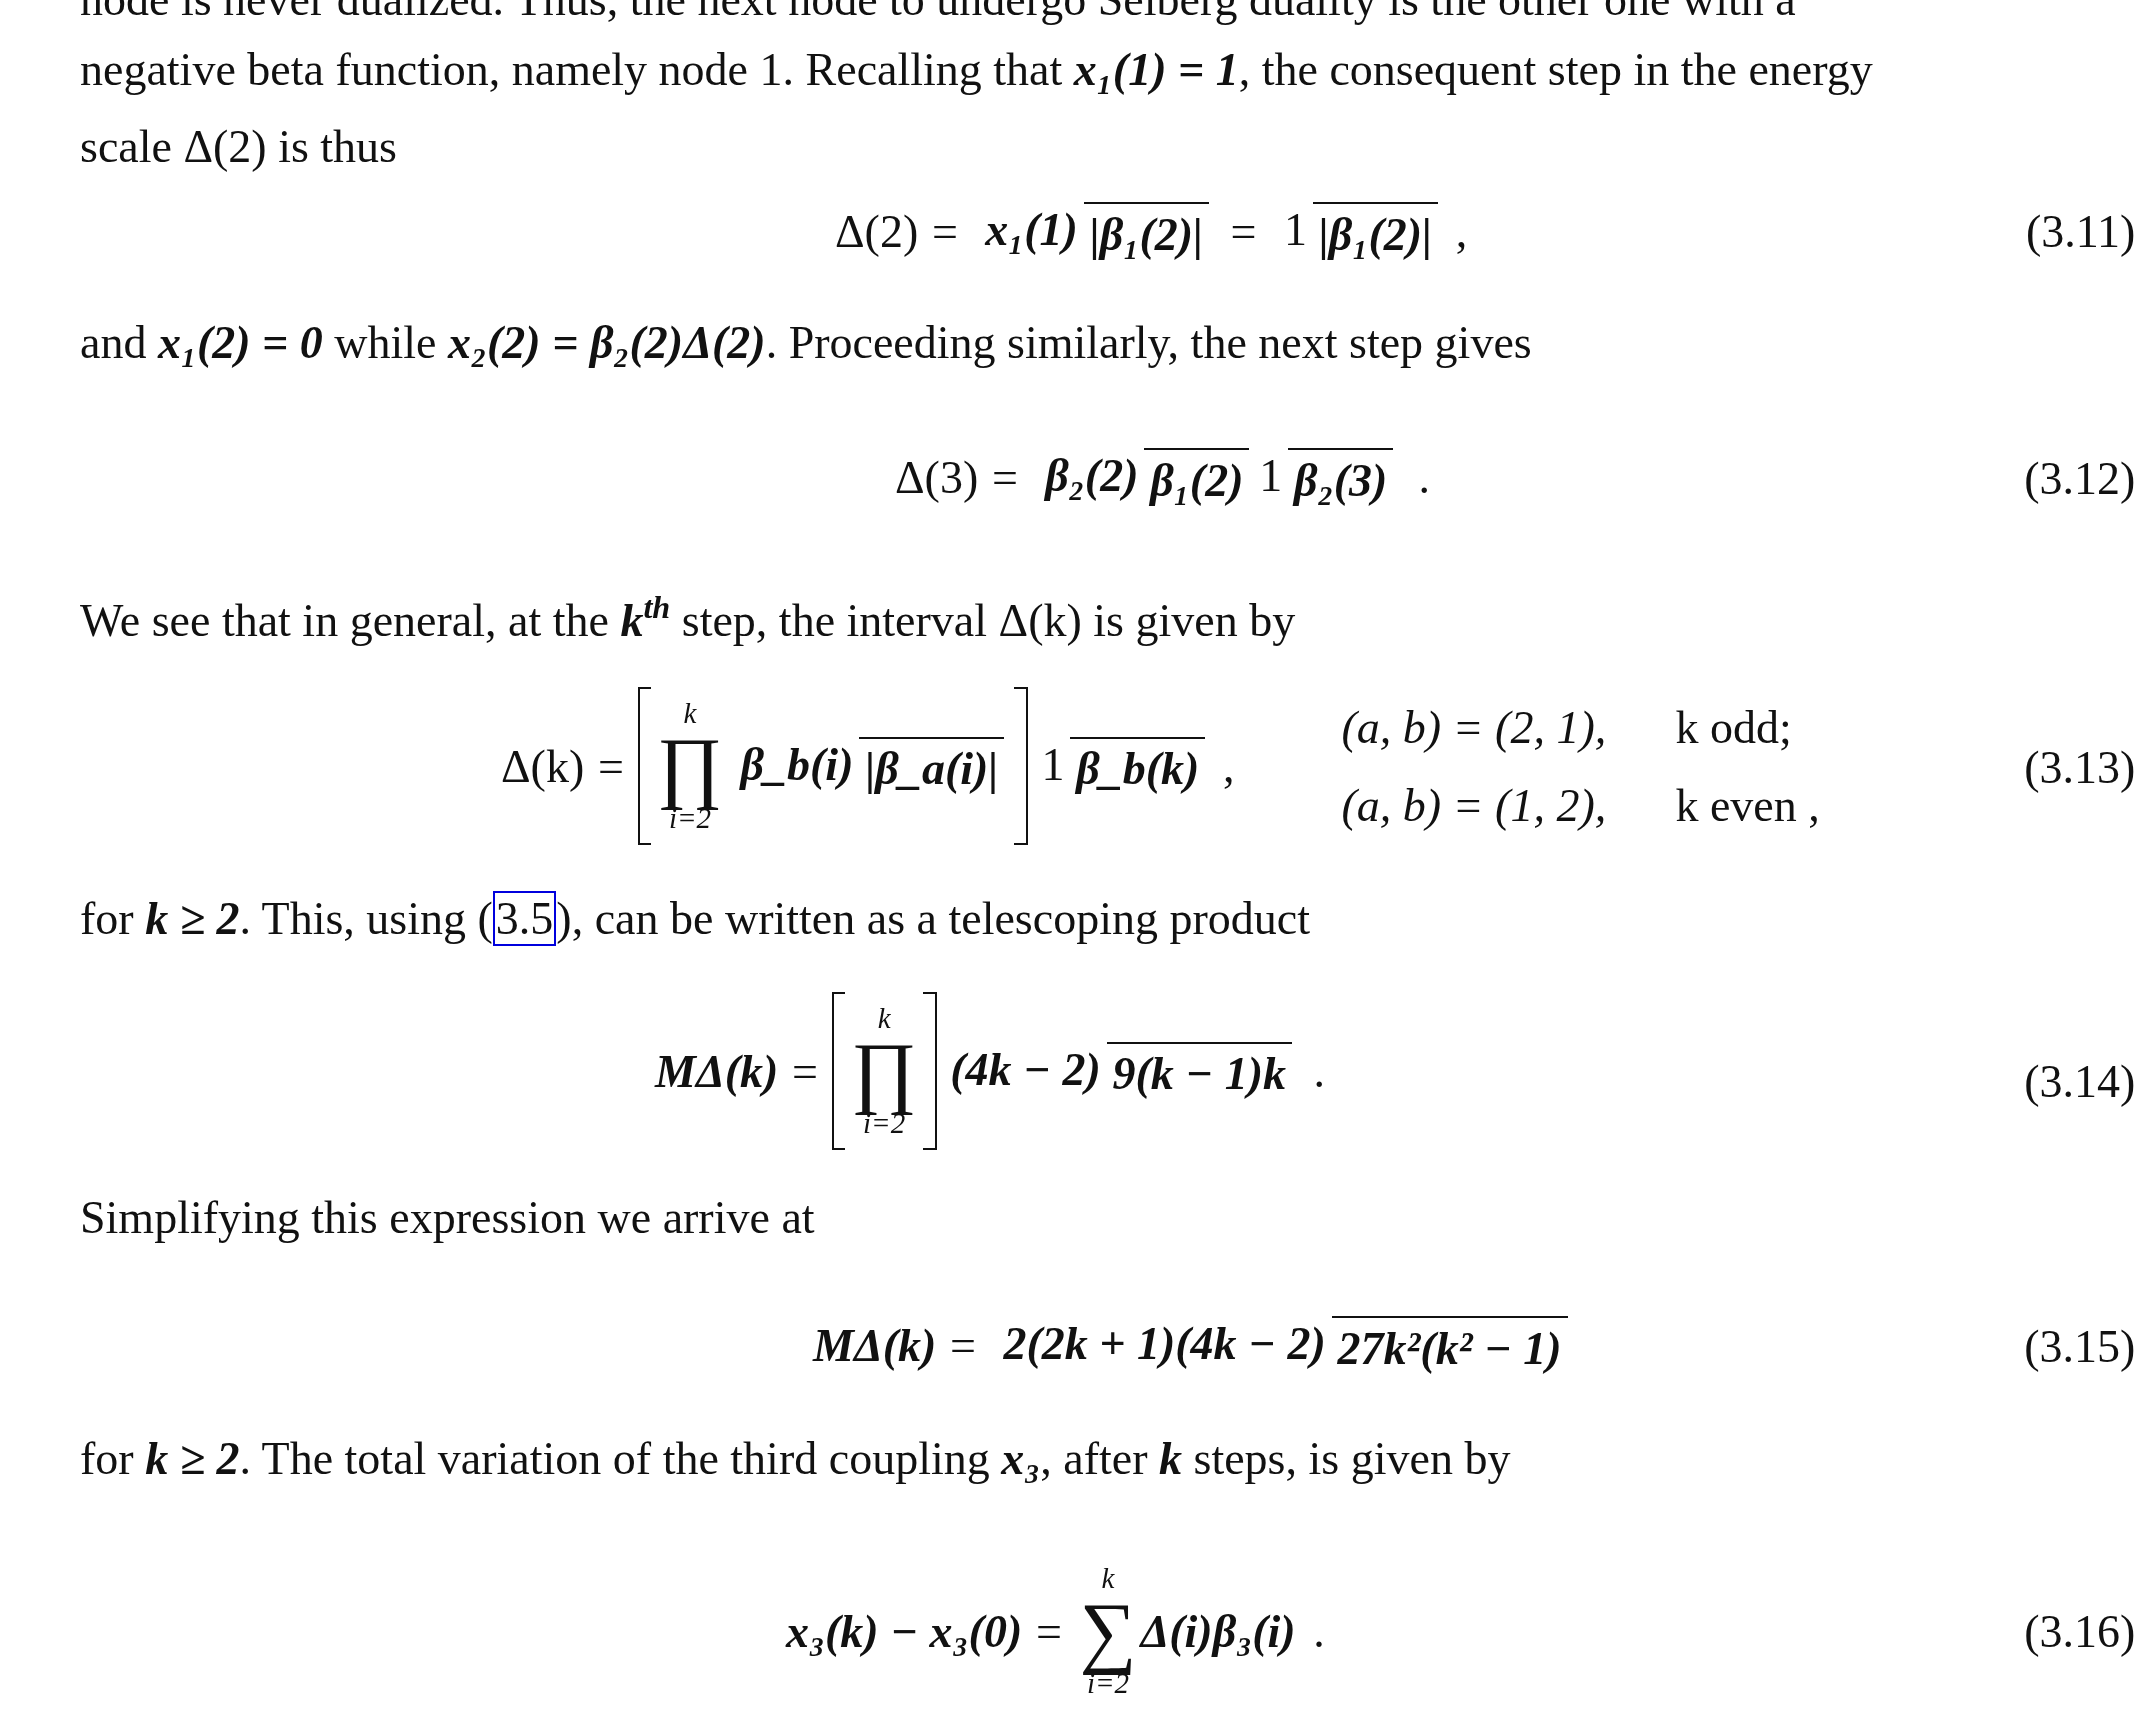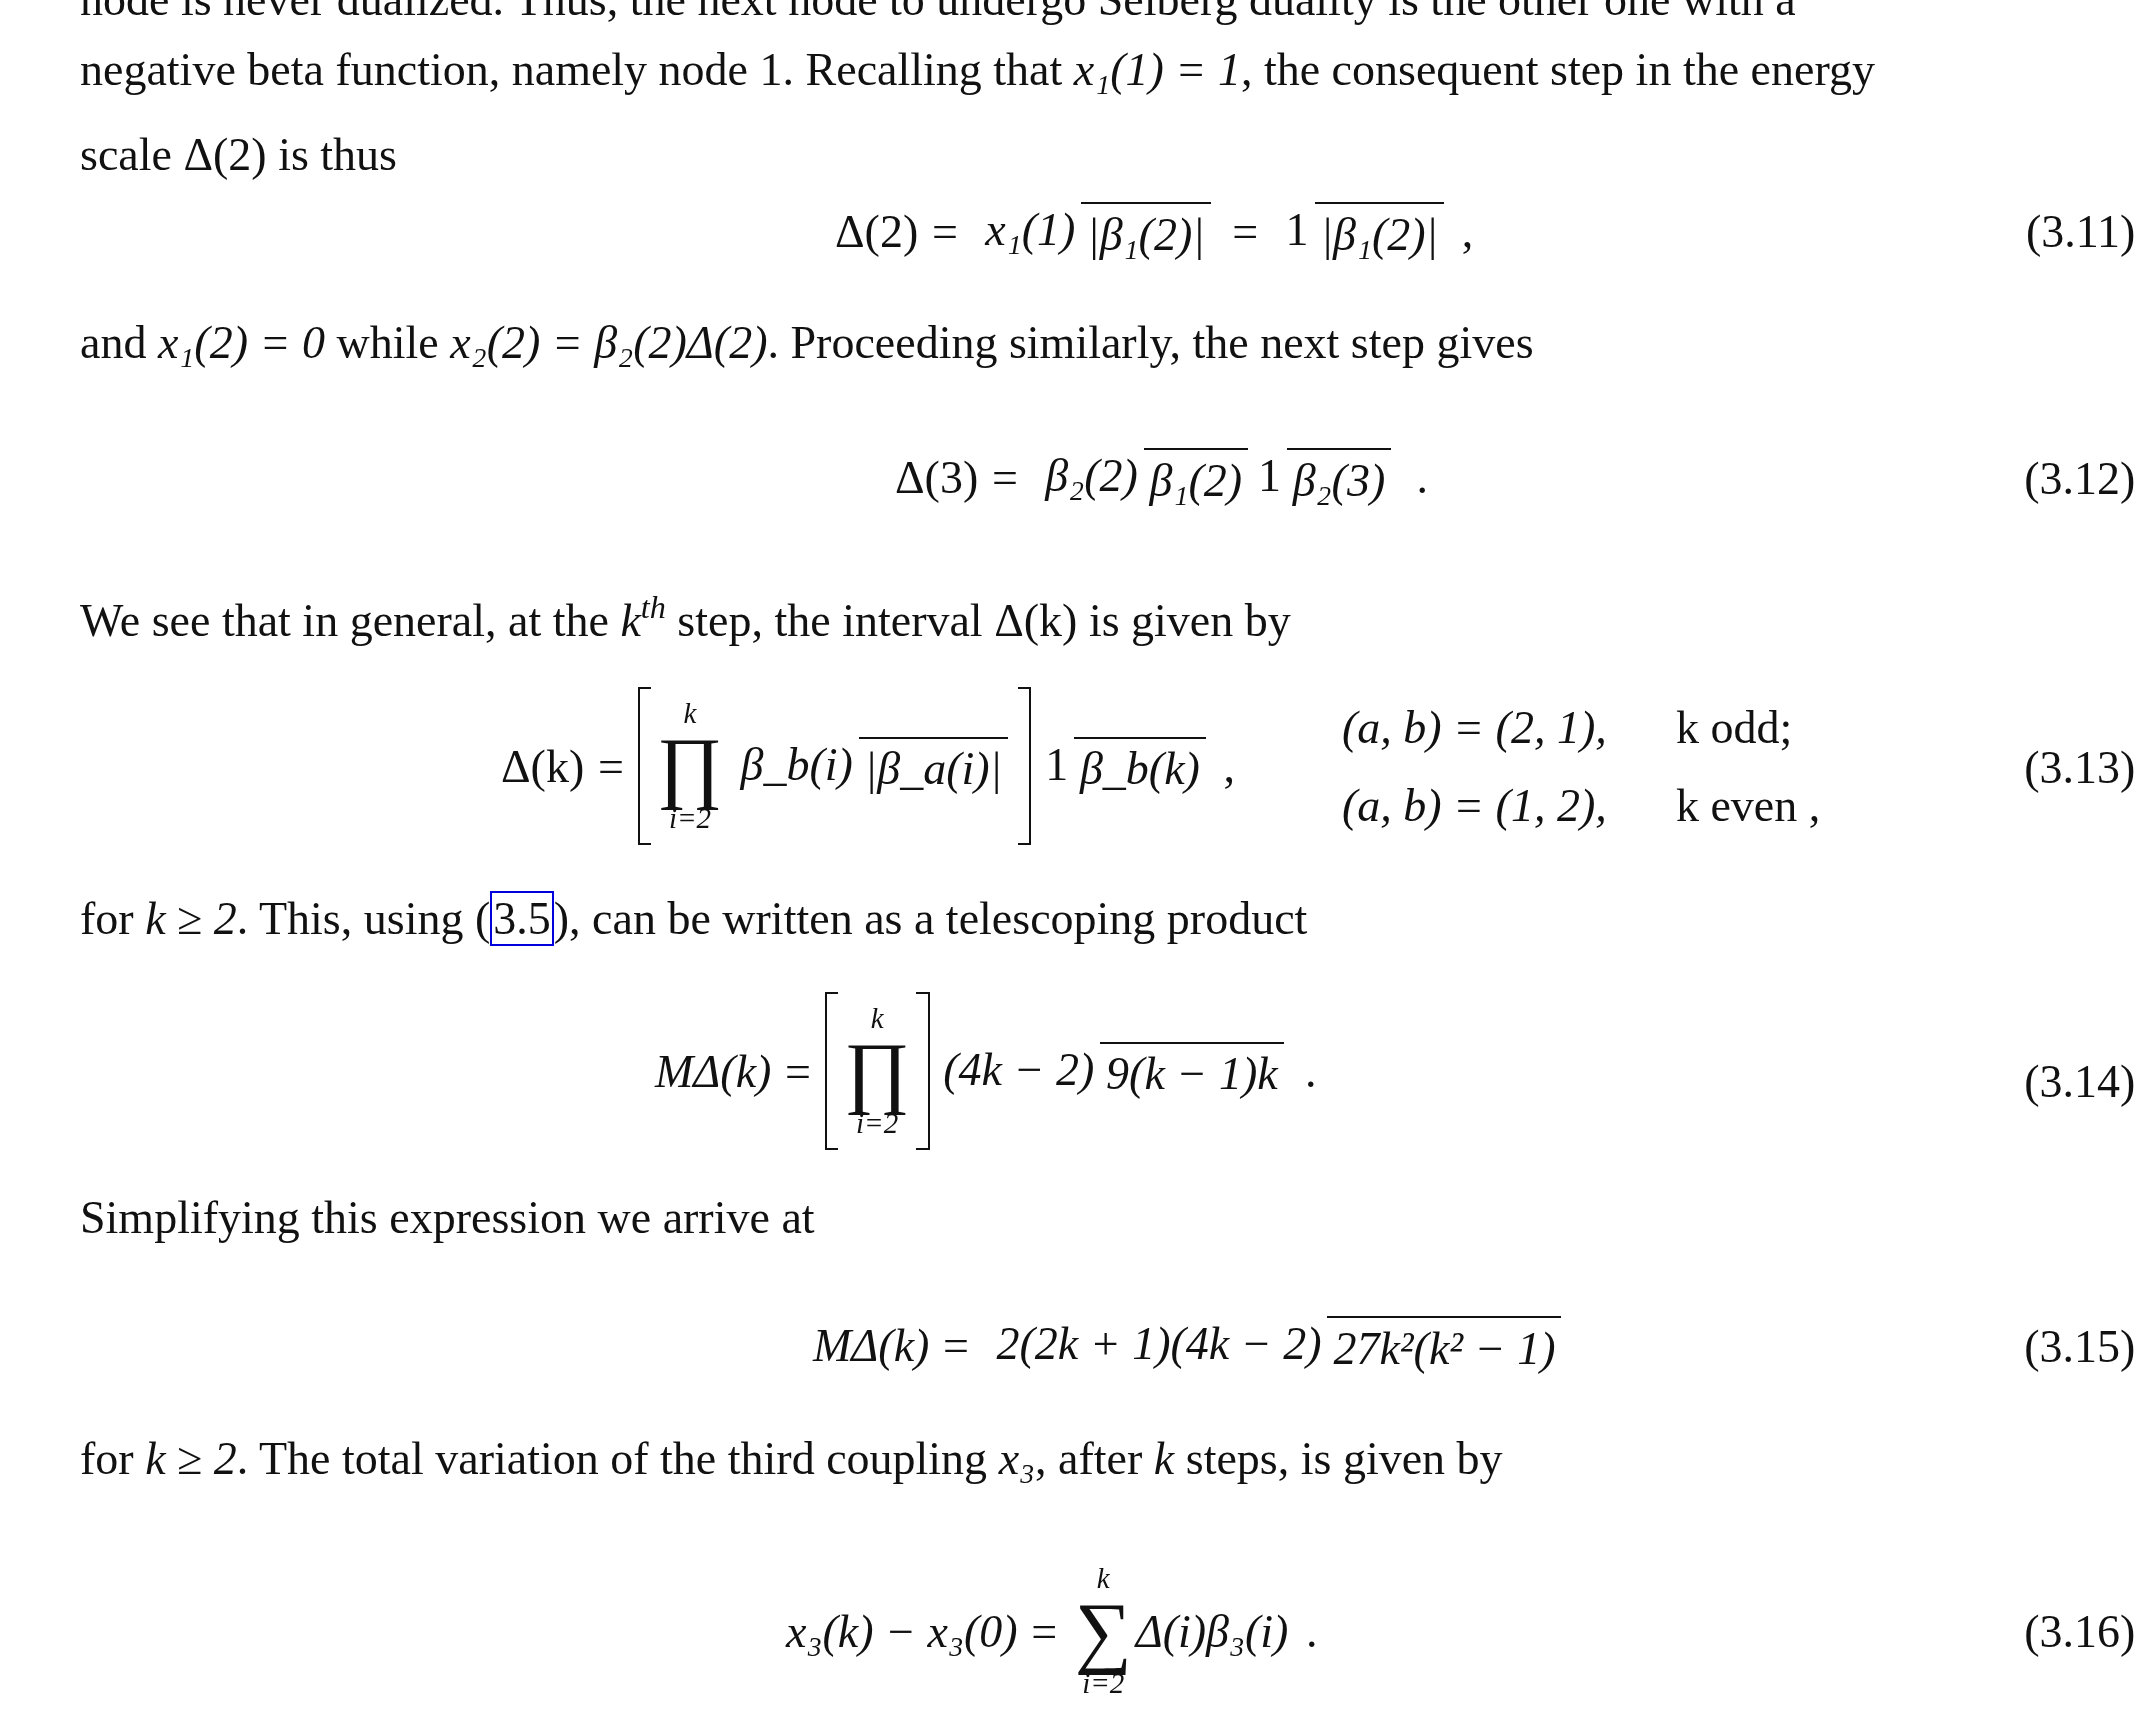--- a/index.html
+++ b/index.html
@@ -6,21 +6,21 @@
   body {
     width:2149px; height:1732px; position:relative; overflow:hidden;
     font-family:"DejaVu Serif","Liberation Serif",serif;
     color:#111; font-size:45px;
   }
   .line {
     position:absolute; left:80px; white-space:nowrap;
     font-family:"Liberation Serif","DejaVu Serif",serif;
     font-size:46px; line-height:1;
   }
-  .m { font-style:italic; }
+  .m { font-style:italic;font-weight:bold; }
   .sup { font-size:0.7em; vertical-align:0.55em; }
   .eq {
     position:absolute; display:flex; align-items:center; white-space:nowrap;
     font-family:"Liberation Serif","DejaVu Serif",serif; font-size:46px;
   }
   .eqnum {
     position:absolute; right:13.7px; font-family:"Liberation Serif","DejaVu Serif",serif;
     font-size:46px; transform:translateY(-50%);
   }
   .frac { display:inline-flex; flex-direction:row; align-items:center; margin:0 7.8px; vertical-align:middle; }
@@ -45,21 +45,21 @@
 <body>
 
 <div class="line" style="top:-23.4px;">
   <span>node is never dualized.  Thus, the next node to undergo Seiberg duality is the other one with a</span>
 </div>
 
 <div class="line" style="top:47px;">
   <span>negative beta function, namely node 1. Recalling that </span><span class="m">x₁(1) = 1</span><span>, the consequent step in the energy</span>
 </div>
 
-<div class="line" style="top:132px;text-align:right;">
+<div class="line" style="top:124px;text-align:right;">
   <span>scale </span><span>Δ(2)</span><span> is thus</span>
 </div>
 
 <div class="eq" style="left:835px; top:176px; height:111px;">
   <span>Δ(2)</span>
   <span class="op">=</span>
   <span class="frac">
     <span class="num m">x₁(1)</span>
     <span class="den m">|β₁(2)|</span>
   </span>

